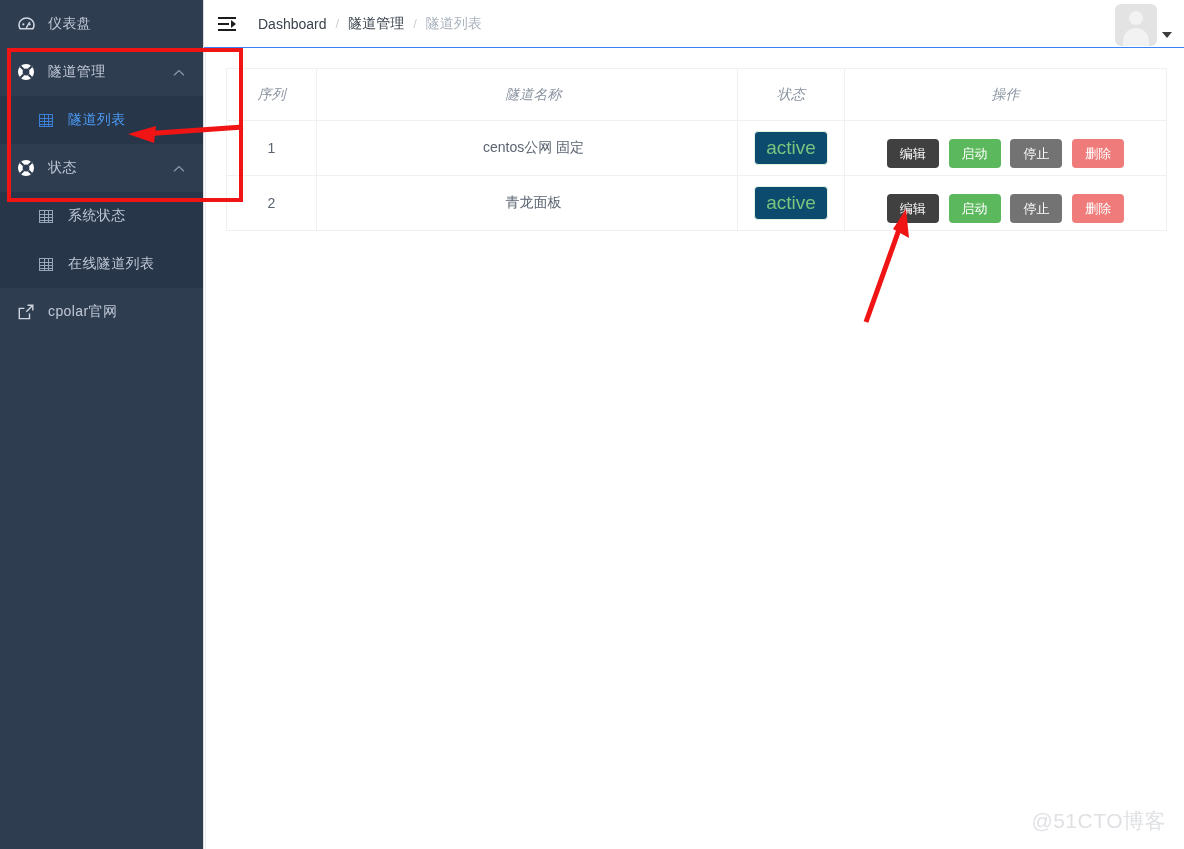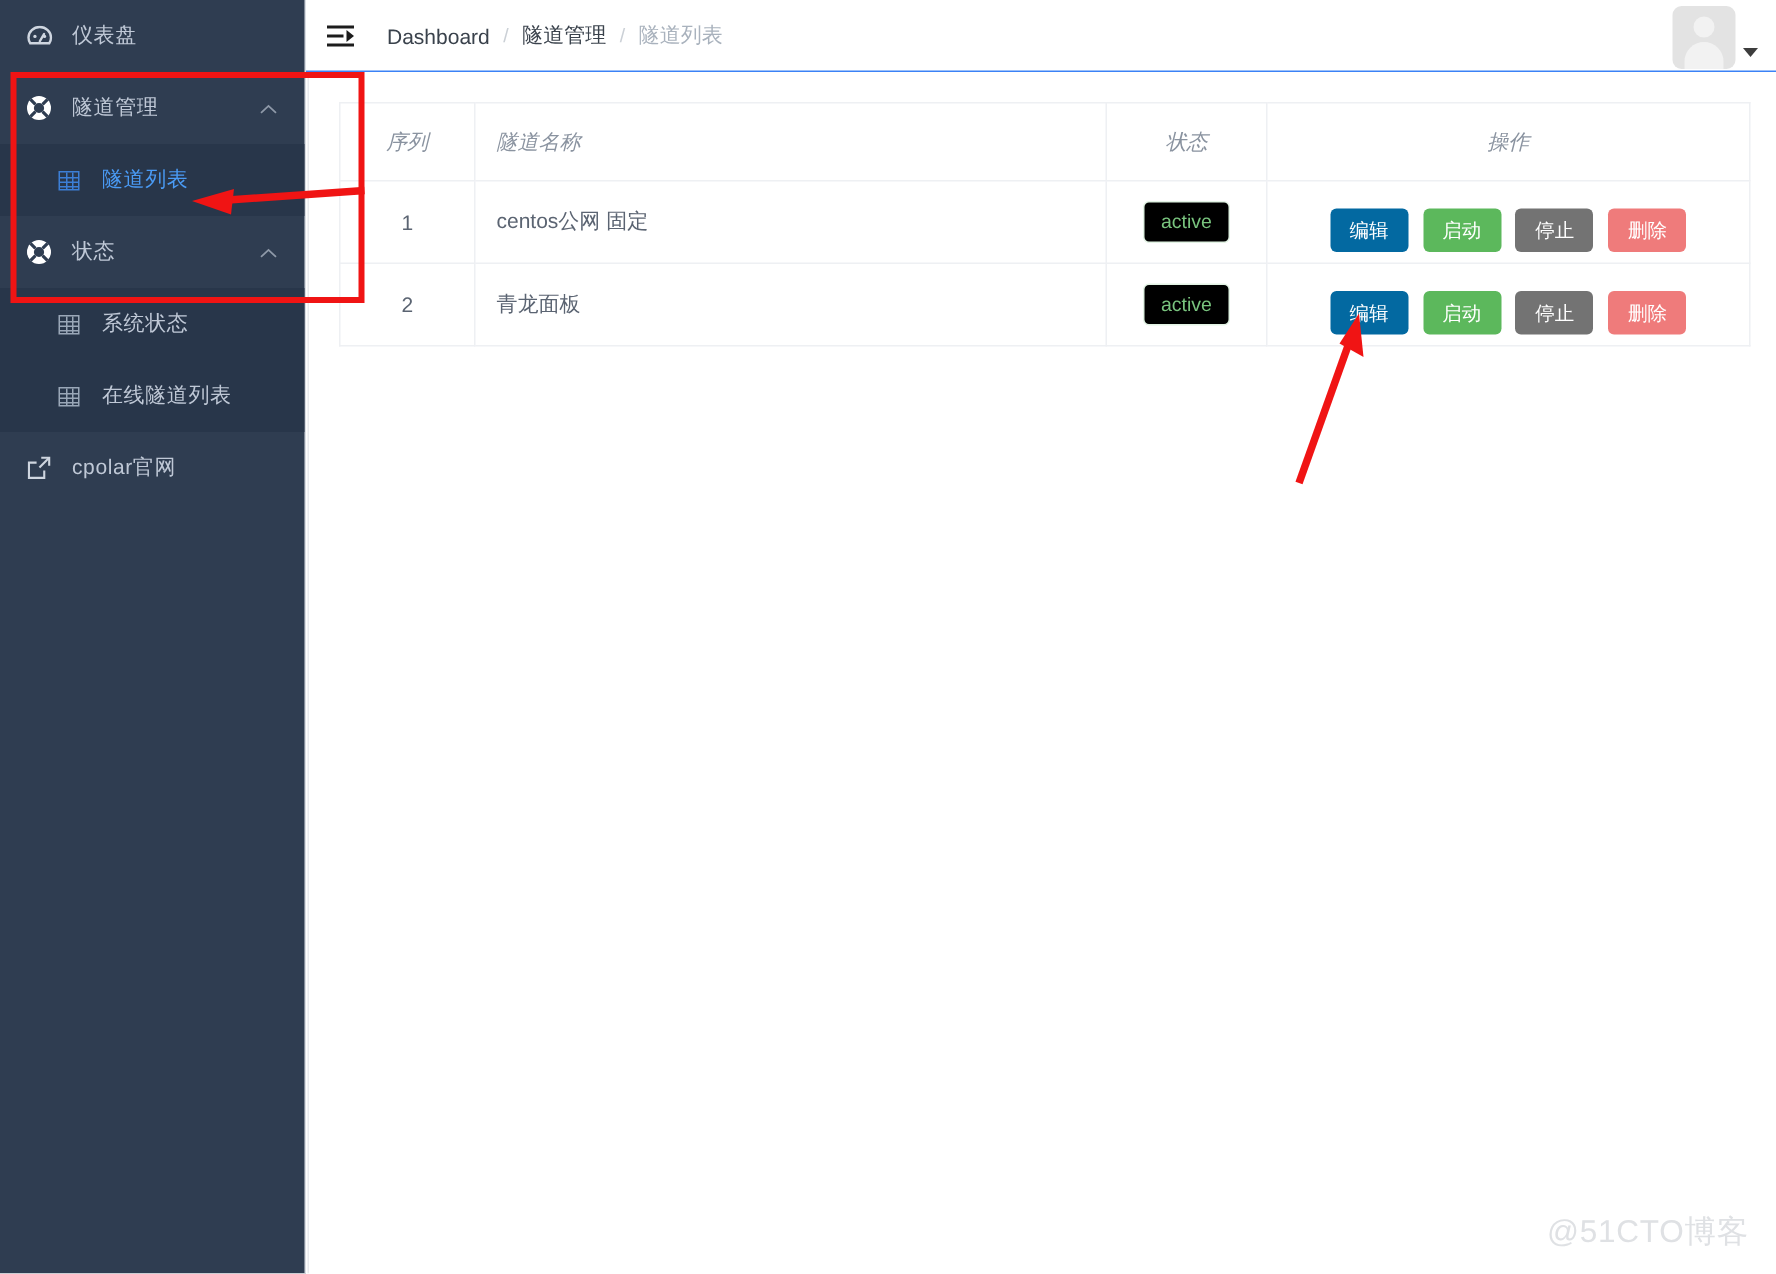--- a/index.html
+++ b/index.html
@@ -199,57 +199,57 @@
     font-weight: normal;
     font-size: 14px;
   }
   table.data th {
     height: 52px;
     color: #8a93a0;
     text-align: center;
     background: #fff;
     font-style: italic;
   }
-  table.data th.left-al, table.data td.left-al { text-align: left; padding-left: 14px; }
+  table.data th.left-al, table.data td.left-al { text-align: center; padding-left: 14px; }
   table.data td {
     height: 55px;
     color: #5b6472;
     text-align: center;
     background: #fff;
   }
 
   .col-seq  { width: 90px; }
   .col-name { width: 421px; }
   .col-stat { width: 107px; }
   .col-act  { width: 322px; }
 
   .badge {
     display: inline-block;
     padding: 5px 11px;
-    font-size: 13px;
+    font-size: 19px;
     border-radius: 4px;
-    background: #000000;
+    background: #0c4a6e;
     border: 1px solid #e2f3e4;
     color: #79c47e;
     line-height: 1.2;
   }
 
   .btn {
     display: inline-block;
     border: none;
     border-radius: 4px;
     color: #ffffff;
     font-size: 13px;
     padding: 7px 13px;
     margin: 0 3px;
     line-height: 1.2;
     cursor: pointer;
     font-family: "Liberation Sans", "DejaVu Sans", sans-serif;
   }
-  .btn-edit  { background: #0369a1; }
+  .btn-edit  { background: #404040; }
   .btn-start { background: #5cb85c; }
   .btn-stop  { background: #737373; }
   .btn-del   { background: #ef7b7b; margin-top: 11px; }
 
   
   .anno-rect {
     position: absolute;
     left: 7px; top: 48px;
     width: 236px; height: 154px;
     border: 4px solid #f01414;

